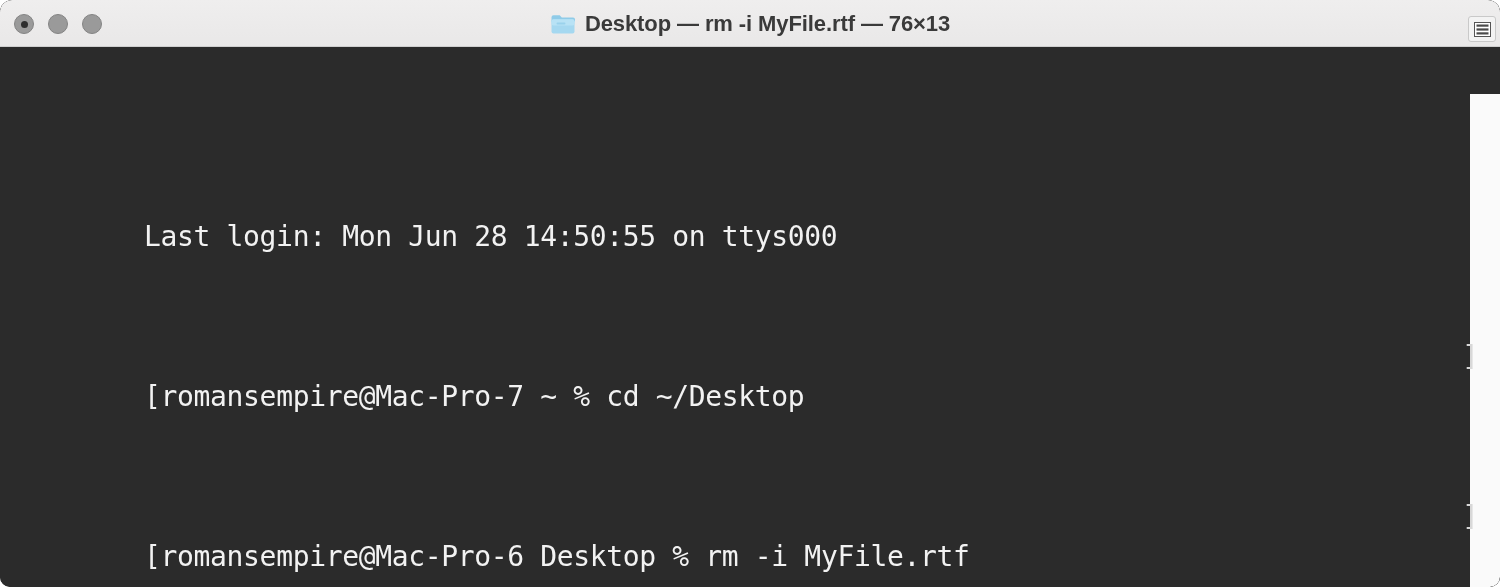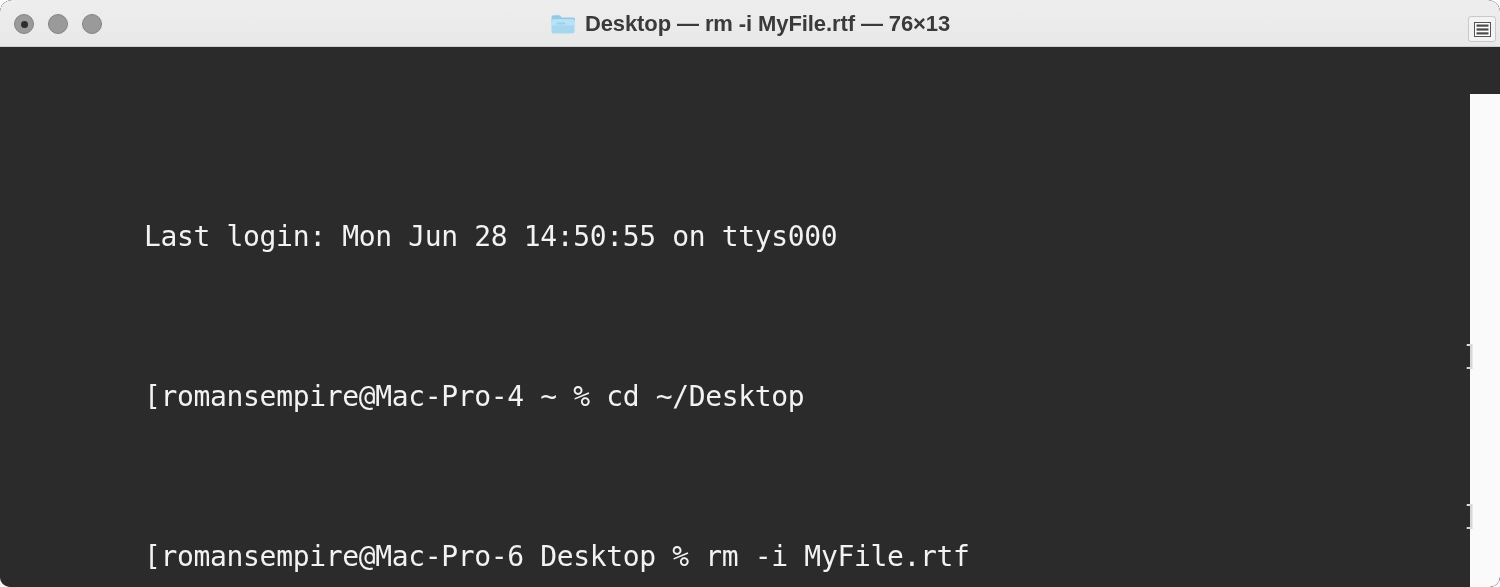--- a/index.html
+++ b/index.html
@@ -203,21 +203,21 @@
     <div id="right-gutter"></div>
 
     <div id="terminal-screen">
 
       <div class="term-line">
         <span class="line-text"></span><span class="line-text">Last login: Mon Jun 28 14:50:55 on ttys000</span>
         <span class="wrap-bracket-right"></span>
       </div>
 
       <div class="term-line">
-        <span class="line-text">[</span><span class="line-text">romansempire@Mac-Pro-4 ~ % cd ~/Desktop</span>
+        <span class="line-text">[</span><span class="line-text">romansempire@Mac-Pro-7 ~ % cd ~/Desktop</span>
         <span class="wrap-bracket-right">]</span>
       </div>
 
       <div class="term-line">
         <span class="line-text">[</span><span class="line-text">romansempire@Mac-Pro-6 Desktop % rm -i MyFile.rtf</span>
         <span class="wrap-bracket-right">]</span>
       </div>
 
       
 

